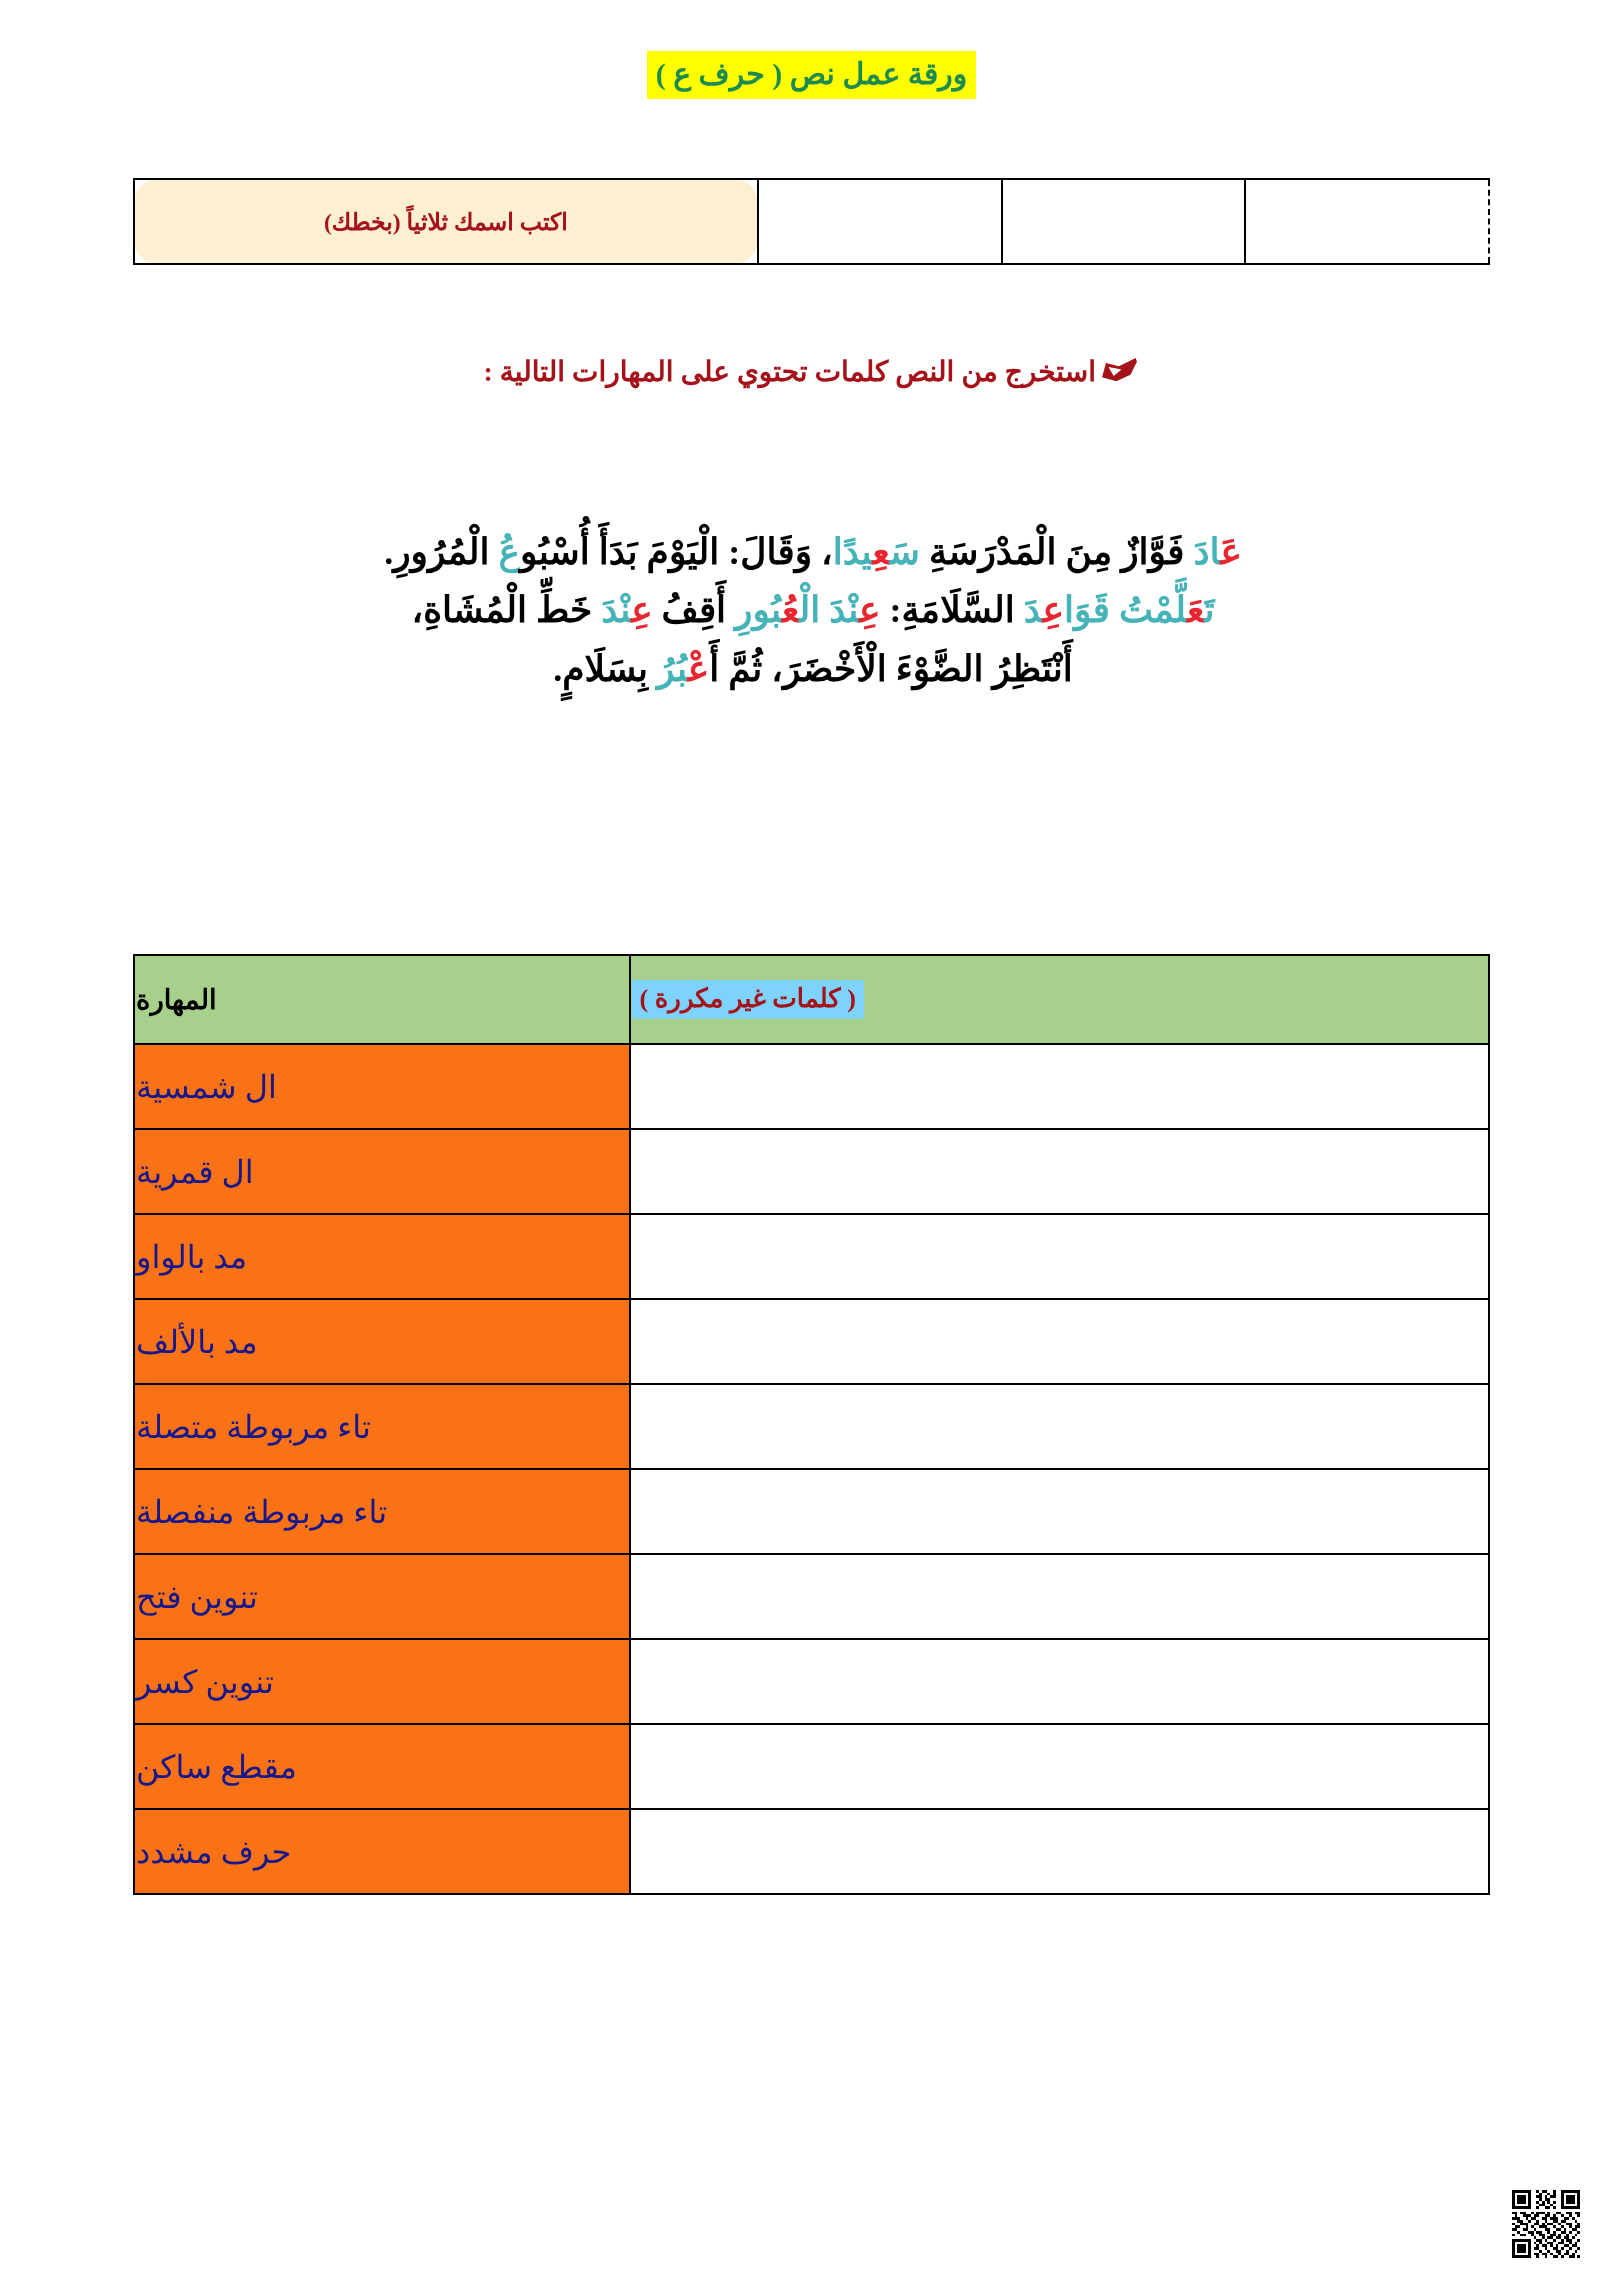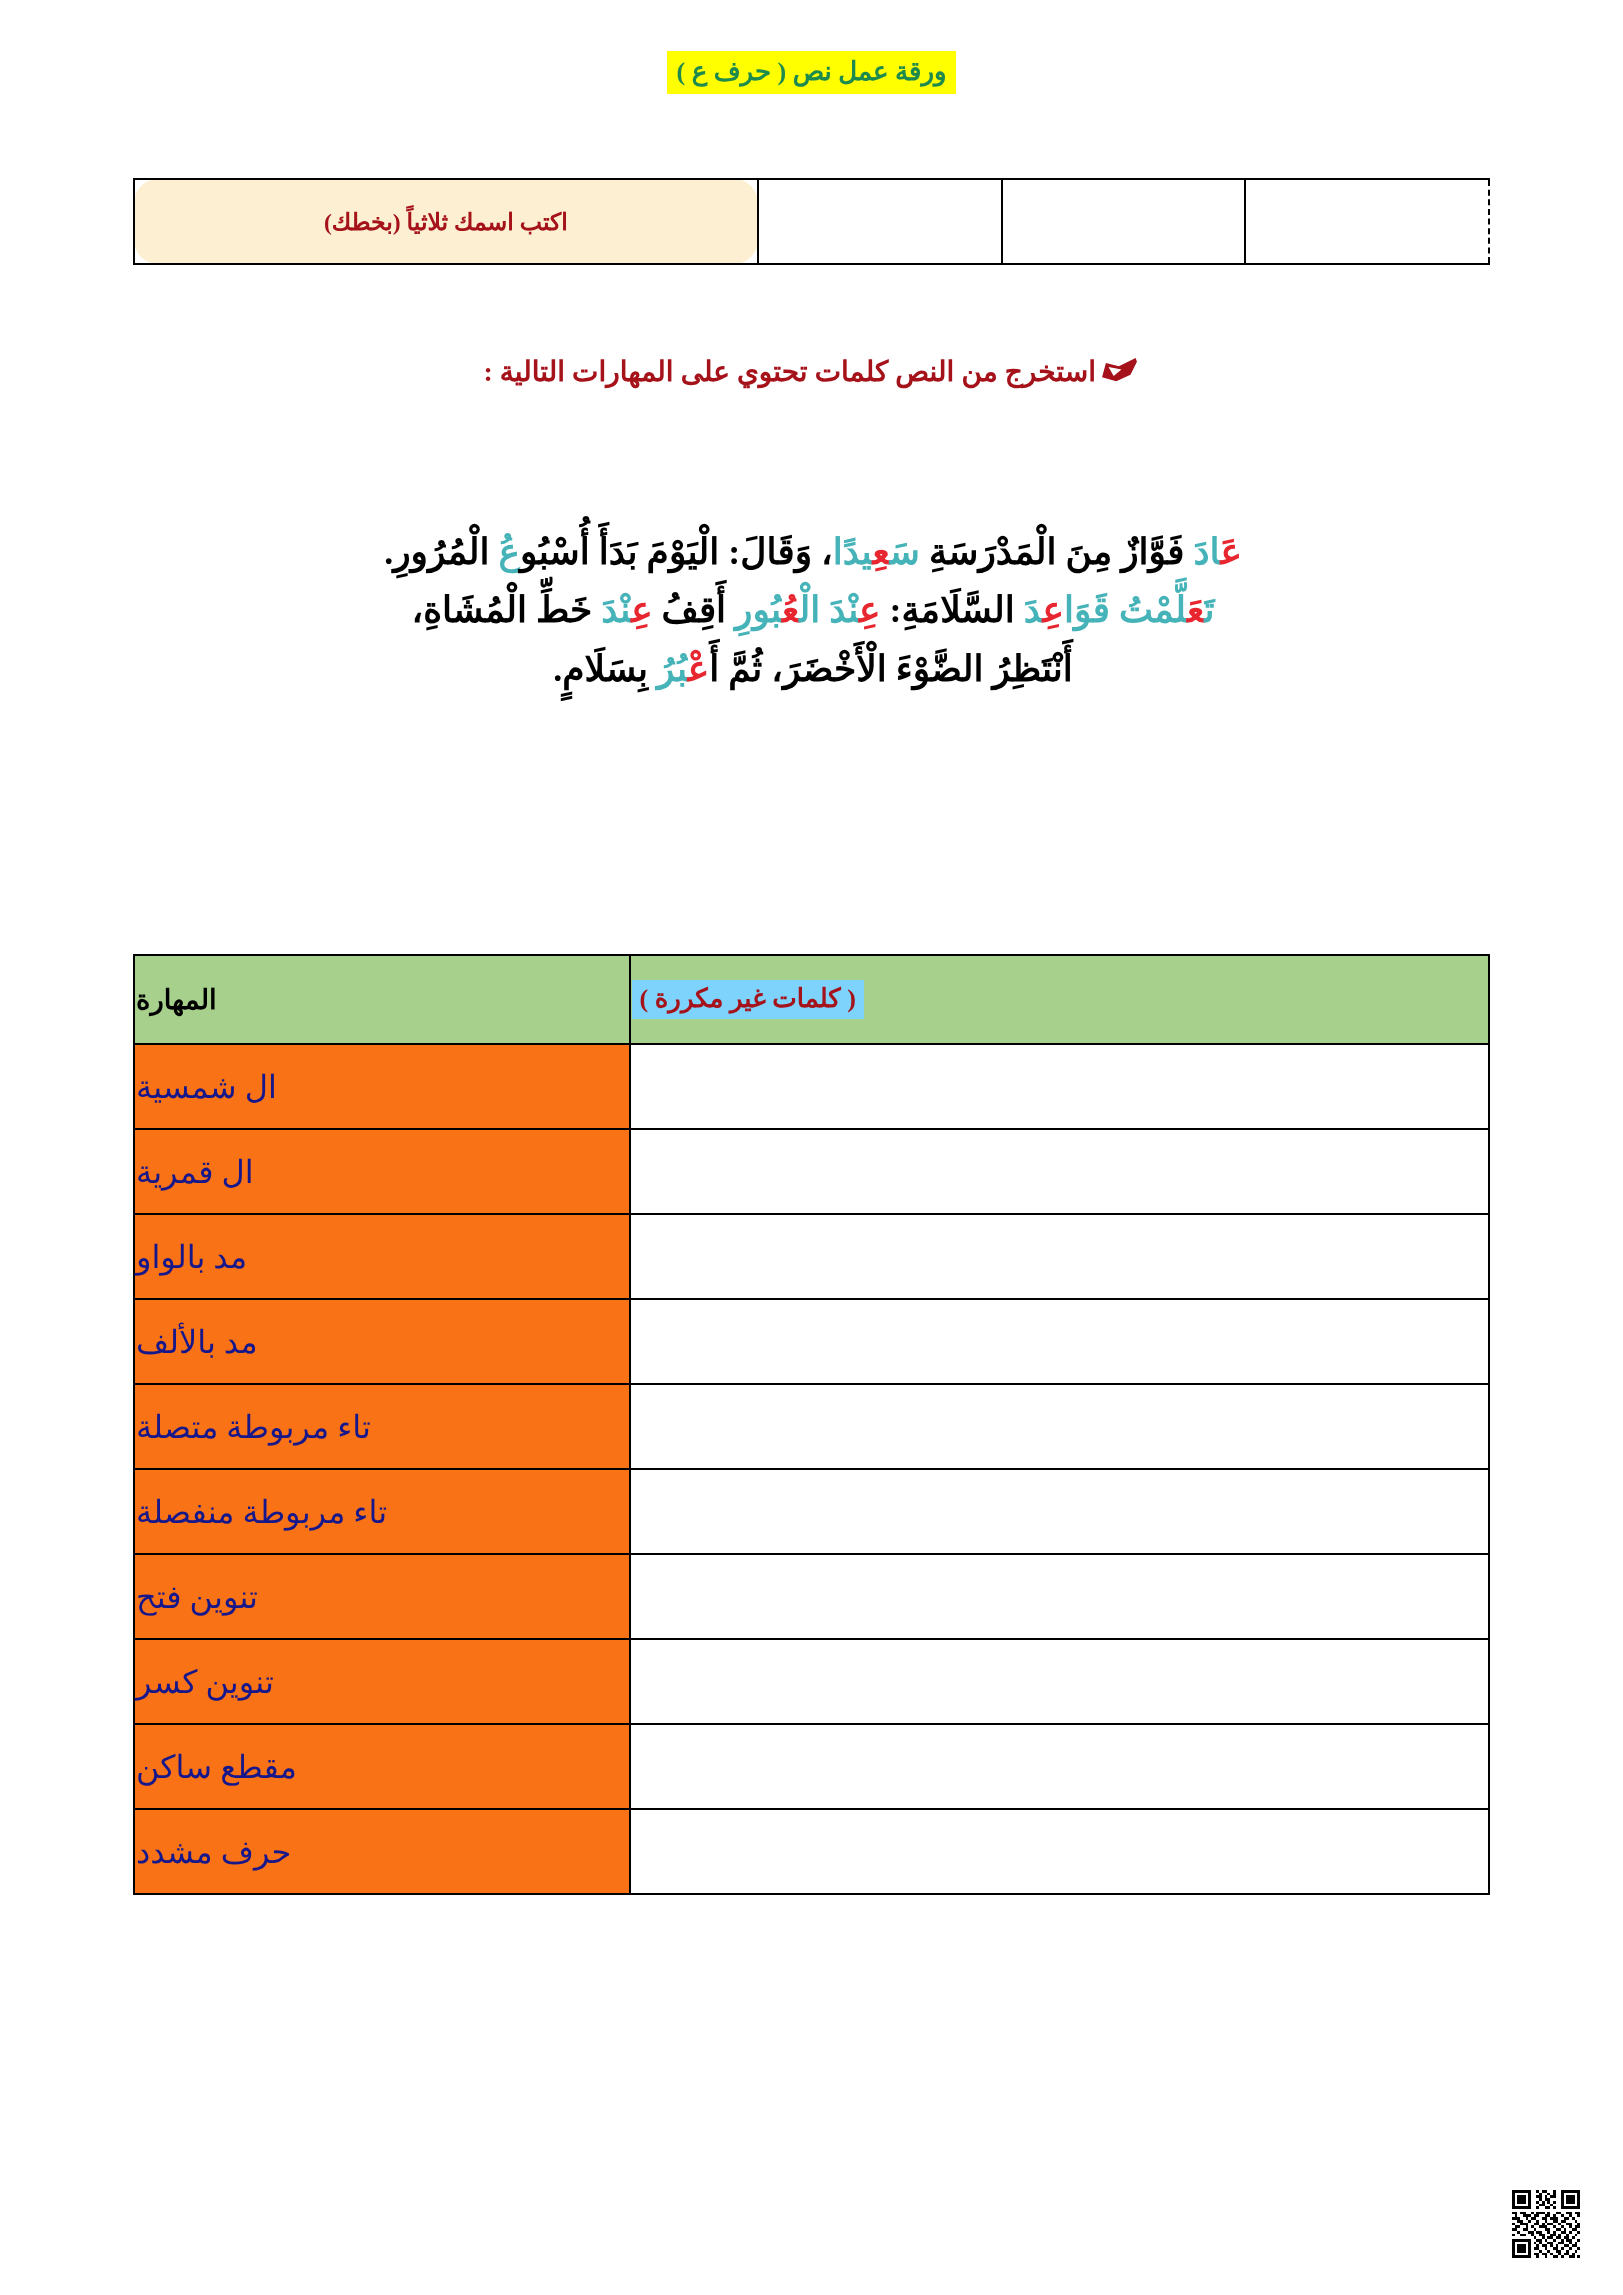--- a/index.html
+++ b/index.html
@@ -29,21 +29,21 @@
     text-align: center;
     margin-top: 51px;
     height: 59px;
   }
   .title-text {
     display: inline-block;
     background: #ffff00;
     color: #1d8a4e;
     font-family: "Liberation Serif", "DejaVu Serif", serif;
     font-weight: bold;
-    font-size: 26px;
+    font-size: 30px;
     line-height: 1.35;
     padding: 2.6px 9.2px 5.2px 9.2px;
     letter-spacing: 0px;
     white-space: nowrap;
   }
 
   
   .name-table-wrap {
     position: absolute;
     top: 178px;

